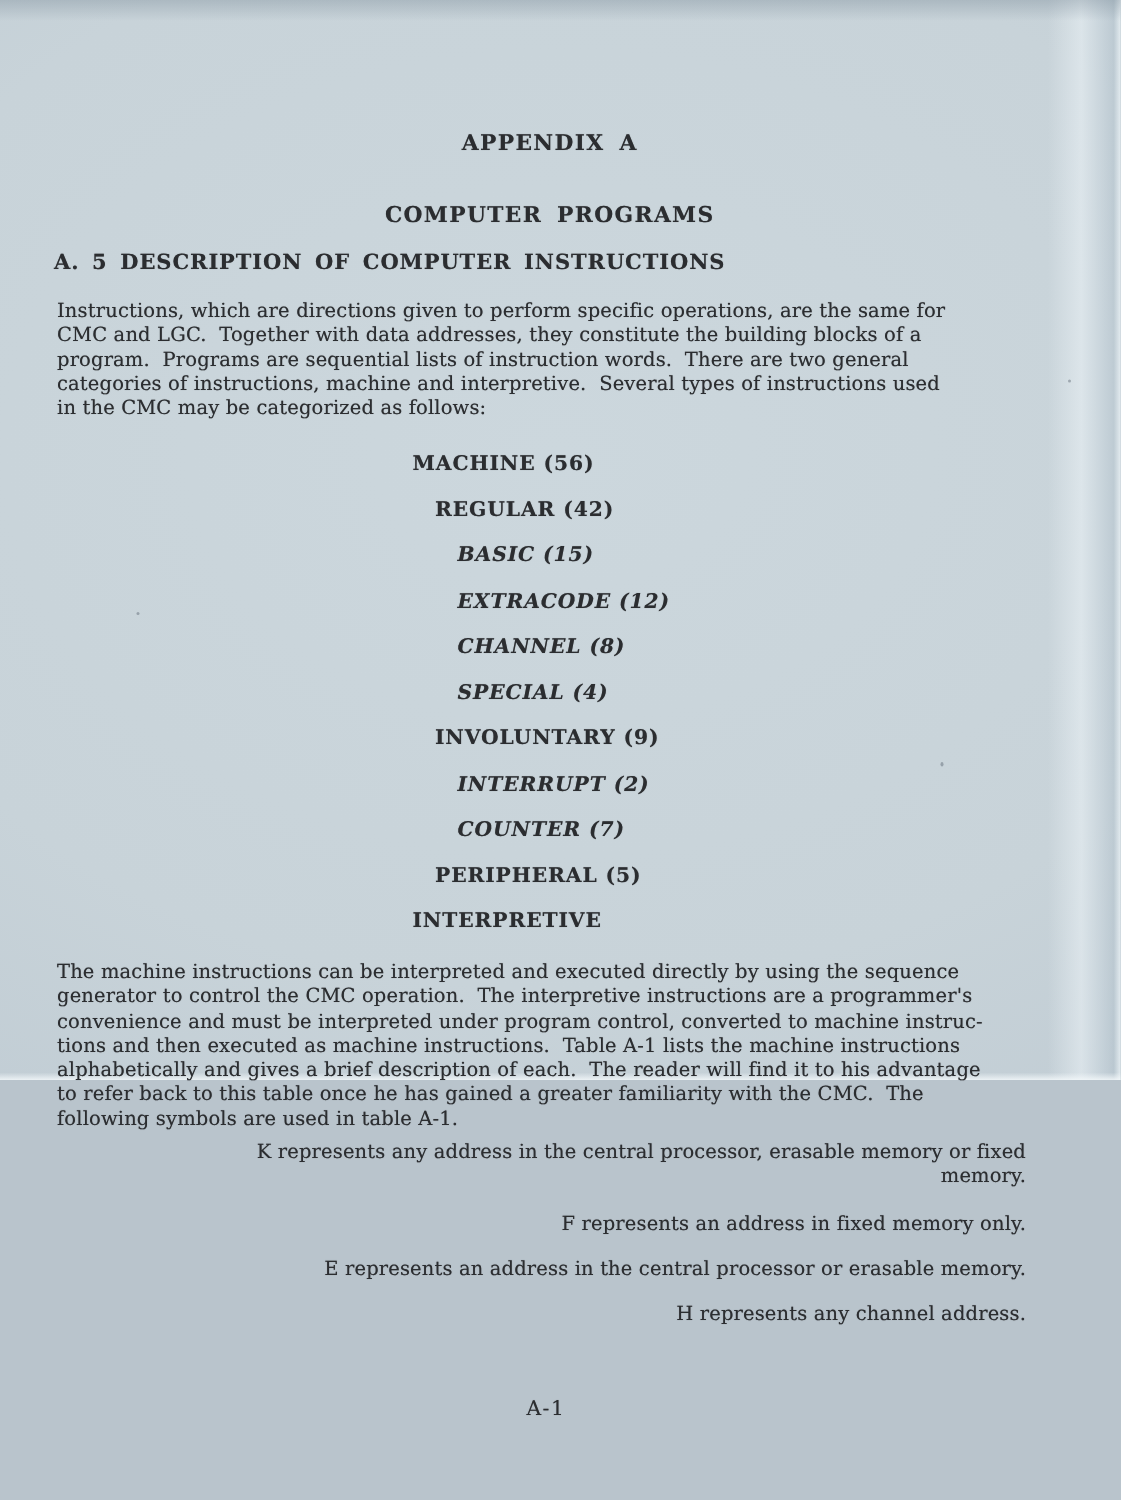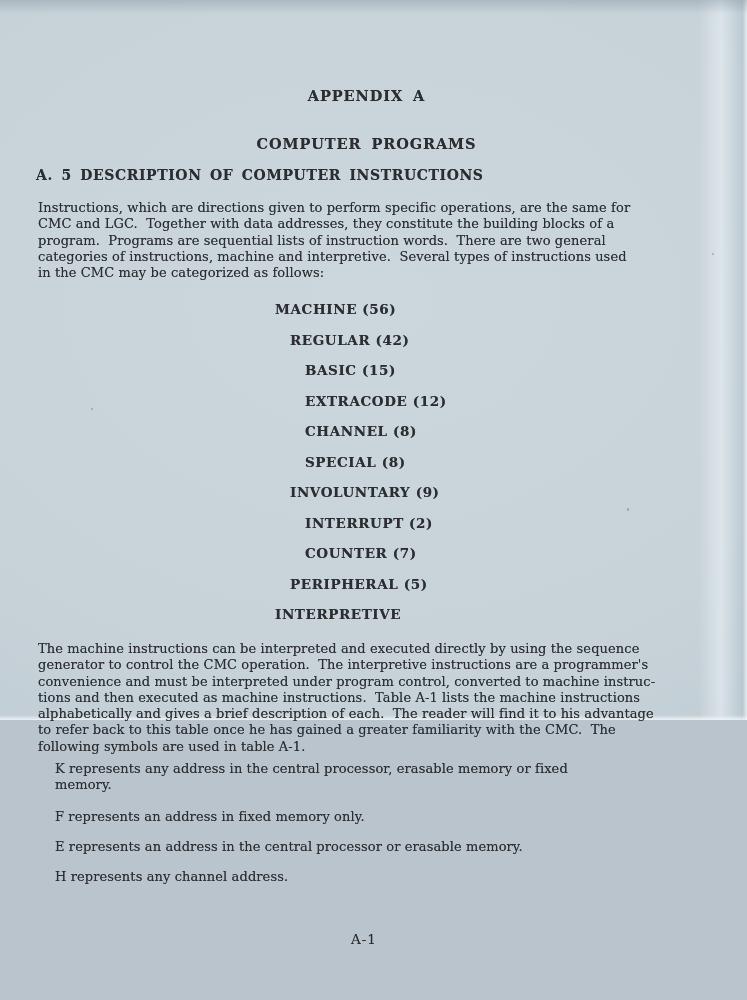--- a/index.html
+++ b/index.html
@@ -84,28 +84,29 @@
   }
   .category-item {
     height: 30.5px;
     font-size: 13.5px;
     font-weight: bold;
     letter-spacing: 0.6px;
     line-height: 15px;
   }
   .lvl0 { padding-left: 0px; }
   .lvl1 { padding-left: 15px; }
-  .lvl2 { padding-left: 30px; }
+  .lvl2 { padding-left: 30px; font-style: italic; }
   .symbol-item {
     position: absolute;
-    left: 55px;
+    left: 44px;
     width: 640px;
     font-size: 13px;
     line-height: 16.3px;
     letter-spacing: 0.1px;
+    text-align: right;
   }
   .symbol-k { top: 761px; }
   .symbol-f { top: 809px; }
   .symbol-e { top: 839px; }
   .symbol-h { top: 869px; }
   .page-number {
     position: absolute;
     left: 351px;
     top: 931px;
     font-size: 13.5px;
@@ -138,21 +139,21 @@
 program.  Programs are sequential lists of instruction words.  There are two general
 categories of instructions, machine and interpretive.  Several types of instructions used
 in the CMC may be categorized as follows:</div>
 
   <div class="category-list">
     <div class="category-item ink lvl0">MACHINE (56)</div>
     <div class="category-item ink lvl1">REGULAR (42)</div>
     <div class="category-item ink lvl2">BASIC (15)</div>
     <div class="category-item ink lvl2">EXTRACODE (12)</div>
     <div class="category-item ink lvl2">CHANNEL (8)</div>
-    <div class="category-item ink lvl2">SPECIAL (8)</div>
+    <div class="category-item ink lvl2">SPECIAL (4)</div>
     <div class="category-item ink lvl1">INVOLUNTARY (9)</div>
     <div class="category-item ink lvl2">INTERRUPT (2)</div>
     <div class="category-item ink lvl2">COUNTER (7)</div>
     <div class="category-item ink lvl1">PERIPHERAL (5)</div>
     <div class="category-item ink lvl0">INTERPRETIVE</div>
   </div>
 
   <div class="body-text pre ink machine-paragraph">The machine instructions can be interpreted and executed directly by using the sequence
 generator to control the CMC operation.  The interpretive instructions are a programmer's
 convenience and must be interpreted under program control, converted to machine instruc-

